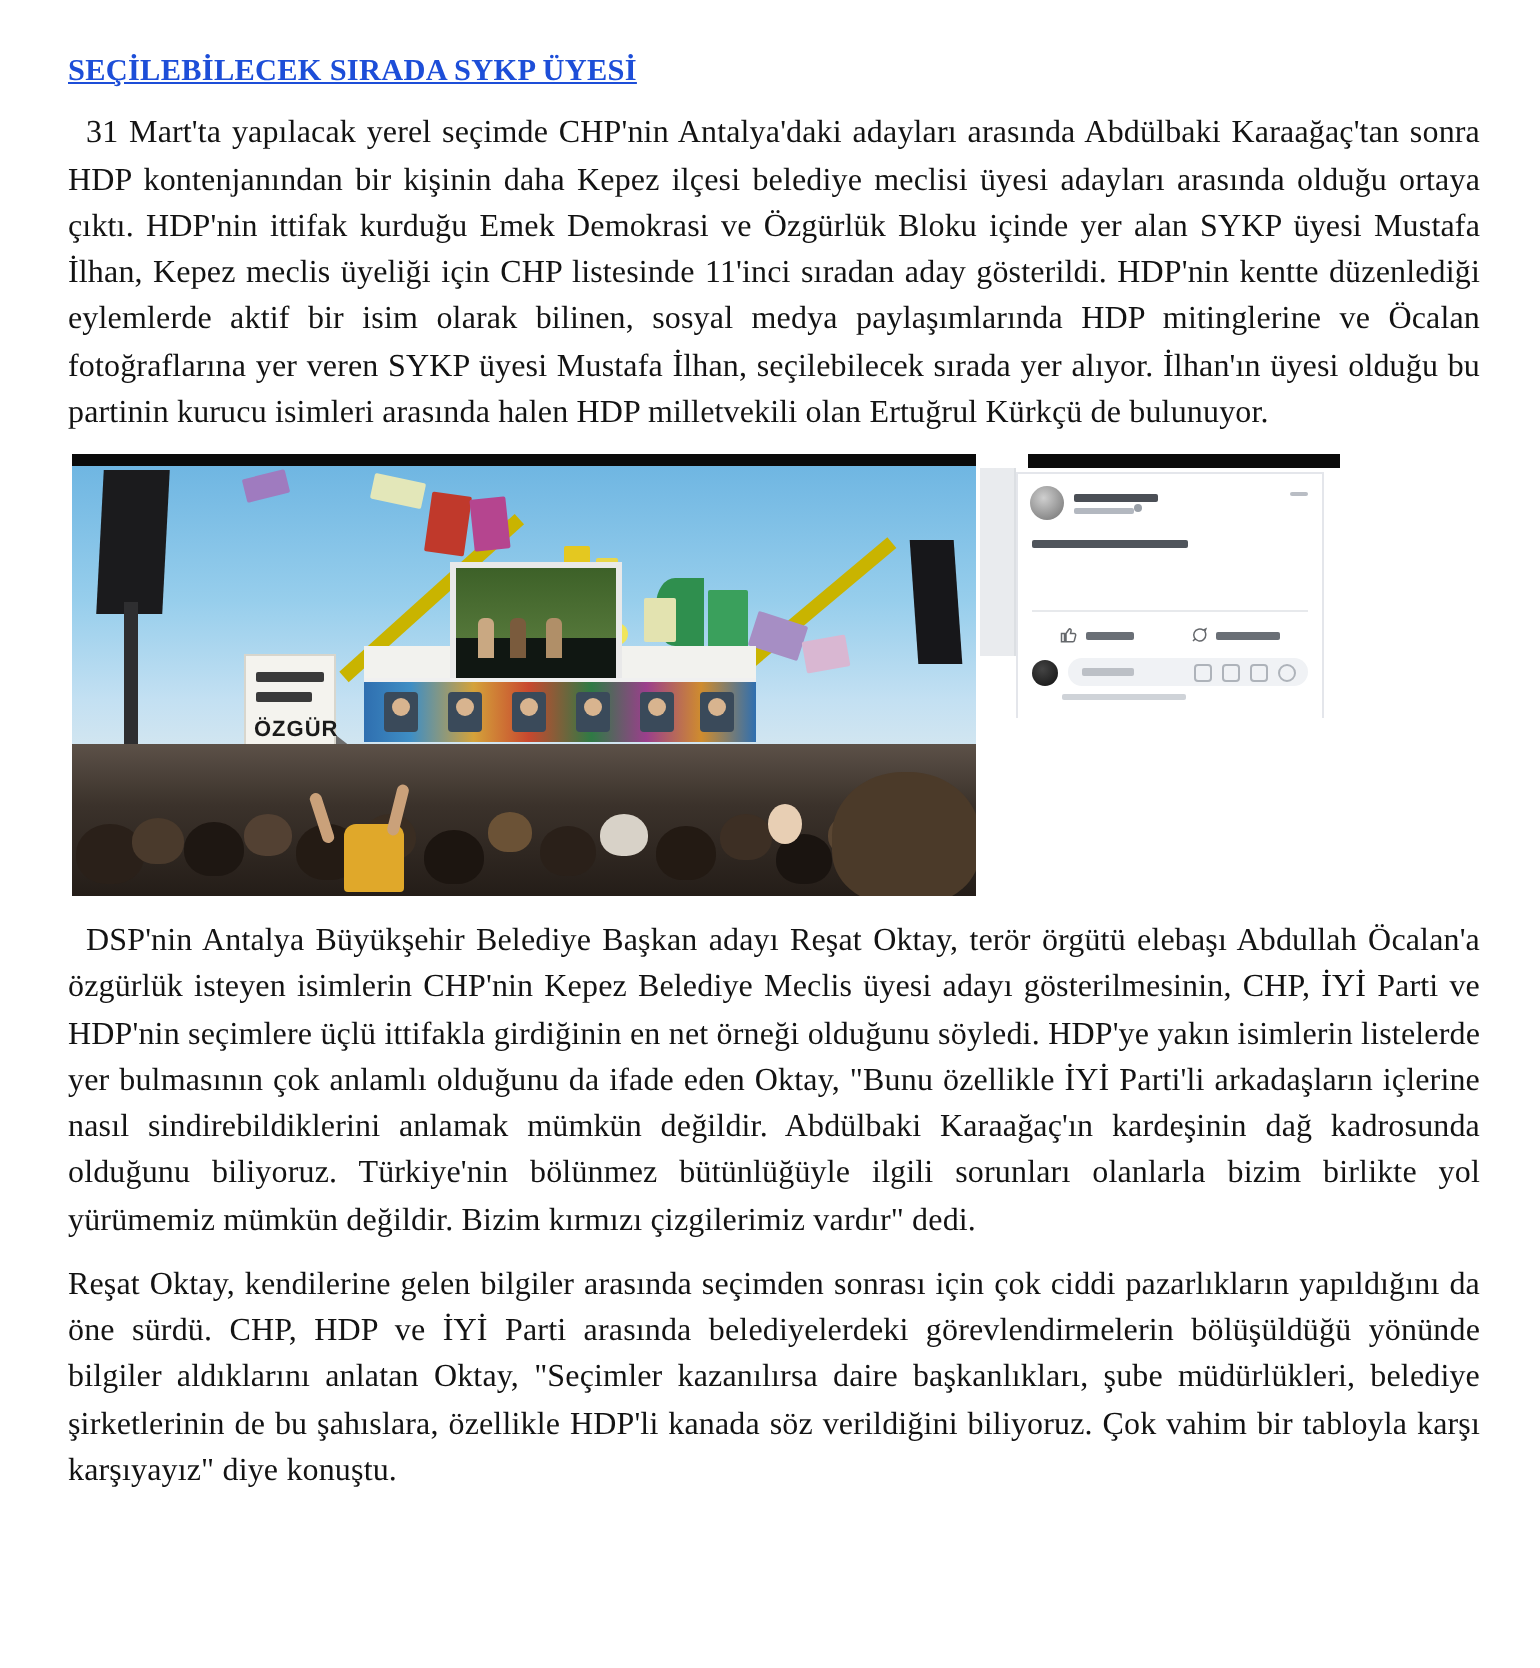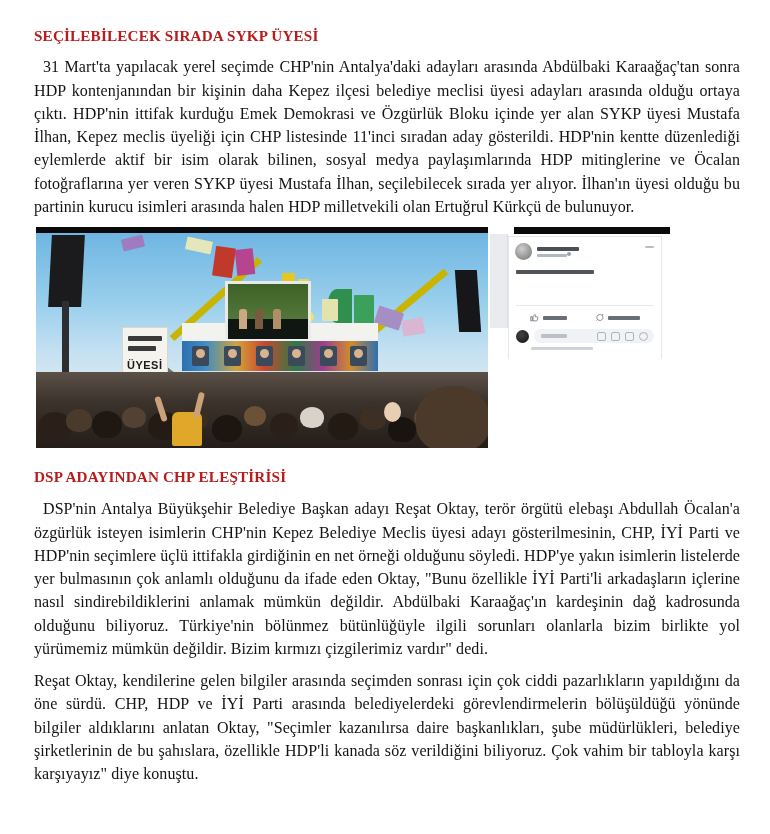--- a/index.html
+++ b/index.html
@@ -30,22 +30,23 @@
     top: 27px;
     width: 706px;
   }
 
   h2.section-heading {
     font-family: "Liberation Serif", serif;
     font-size: 15.2px;
     font-weight: 700;
     letter-spacing: 0.15px;
     margin: 0 0 10px 0;
-    color: #b91c1c;
+    color: #1d4ed8;
     line-height: 1.2;
+    text-decoration: underline;
   }
   h2.section-heading.second {
     margin-top: 13px;
     margin-bottom: 11px;
   }
 
   p.body-text {
     font-size: 16px;
     line-height: 1.455;
     margin: 0 0 9px 0;
@@ -409,21 +410,21 @@
           <div class="portrait p2"></div>
           <div class="portrait p3"></div>
           <div class="portrait p4"></div>
           <div class="portrait p5"></div>
           <div class="portrait p6"></div>
         </div>
 
         <div class="banner">
           <div class="bline l1"></div>
           <div class="bline l2"></div>
-          <div class="bword">ÜYESİ</div>
+          <div class="bword">ÖZGÜR</div>
         </div>
 
         <div class="crowd">
           <div class="head hA"></div>
           <div class="head hB"></div>
           <div class="head hC"></div>
           <div class="head hD"></div>
           <div class="head hE"></div>
           <div class="head hF"></div>
           <div class="head hG"></div>
@@ -488,20 +489,19 @@
               </div>
             </div>
           </div>
 
           <div class="fb-footnote"></div>
         </div>
         <div class="fb-bottomfade"></div>
       </div>
     </div>
 
-    <h2 class="section-heading second">DSP ADAYINDAN CHP ELEŞTİRİSİ</h2>
 
     <p class="body-text lead">DSP'nin Antalya Büyükşehir Belediye Başkan adayı Reşat Oktay, terör örgütü elebaşı Abdullah Öcalan'a özgürlük isteyen isimlerin CHP'nin Kepez Belediye Meclis üyesi adayı gösterilmesinin, CHP, İYİ Parti ve HDP'nin seçimlere üçlü ittifakla girdiğinin en net örneği olduğunu söyledi. HDP'ye yakın isimlerin listelerde yer bulmasının çok anlamlı olduğunu da ifade eden Oktay, "Bunu özellikle İYİ Parti'li arkadaşların içlerine nasıl sindirebildiklerini anlamak mümkün değildir. Abdülbaki Karaağaç'ın kardeşinin dağ kadrosunda olduğunu biliyoruz. Türkiye'nin bölünmez bütünlüğüyle ilgili sorunları olanlarla bizim birlikte yol yürümemiz mümkün değildir. Bizim kırmızı çizgilerimiz vardır" dedi.</p>
 
     <p class="body-text">Reşat Oktay, kendilerine gelen bilgiler arasında seçimden sonrası için çok ciddi pazarlıkların yapıldığını da öne sürdü. CHP, HDP ve İYİ Parti arasında belediyelerdeki görevlendirmelerin bölüşüldüğü yönünde bilgiler aldıklarını anlatan Oktay, "Seçimler kazanılırsa daire başkanlıkları, şube müdürlükleri, belediye şirketlerinin de bu şahıslara, özellikle HDP'li kanada söz verildiğini biliyoruz. Çok vahim bir tabloyla karşı karşıyayız" diye konuştu.</p>
 
   </div>
 </div>
 
 </body></html>

